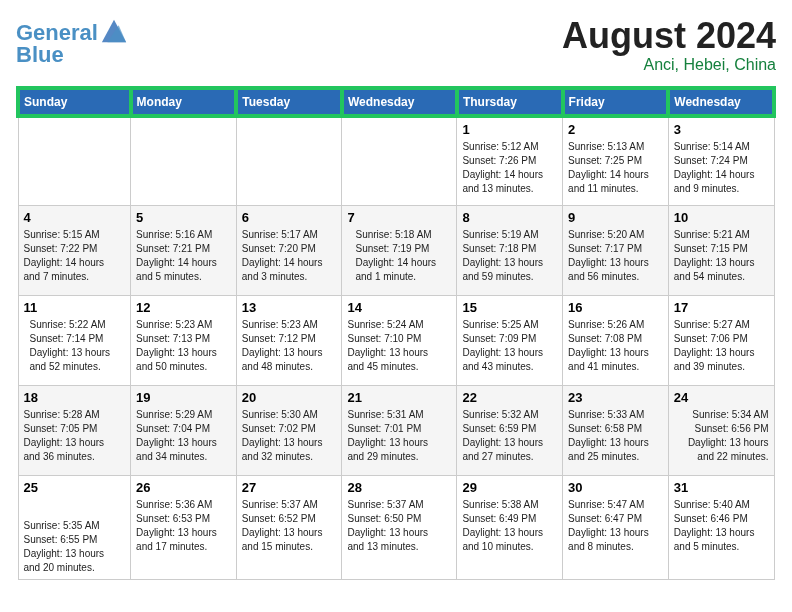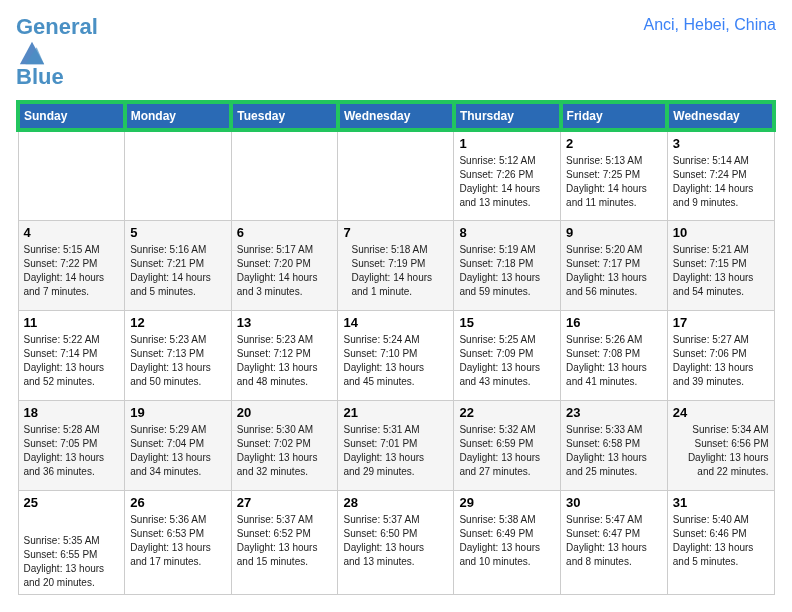--- a/index.html
+++ b/index.html
@@ -38,21 +38,21 @@
       text-align: right;
     }
     .month-year {
       font-size: 36px;
       font-weight: bold;
       color: #222;
       line-height: 1.1;
     }
     .location {
       font-size: 16px;
-      color: #3b82f6;
+      color: #15803d;
     }
     table {
       width: 100%;
       border-collapse: collapse;
       font-size: 10.5px;
     }
     thead th {
       background-color: #2a6ab5;
       color: #fff;
       padding: 5px 4px;
@@ -85,35 +85,36 @@
     .empty-cell {
       background: #fff !important;
     }
   </style>
 </head>
 <body>
 
 <div class="header">
   <div class="logo">
     <div>
-      <div style="display:flex;align-items:flex-start;flex-direction:column;">
+      <div style="display:flex;align-items:flex-end;">
         <div class="logo-text">
           <span>General</span>
         </div>
         <svg class="logo-icon" viewBox="0 0 30 30">
           <polygon points="2,28 15,4 28,28" fill="#2a6ab5" opacity="0.8"></polygon>
           <polygon points="8,28 20,10 28,28" fill="#4a90c4" opacity="0.7"></polygon>
         </svg>
       </div>
       <div class="logo-text">
         <span style="color:#4a90c4;">Blue</span>
       </div>
     </div>
   </div>
   <div class="title-block">
+    <div class="month-year">August 2024</div>
     <div class="location">Anci, Hebei, China</div>
   </div>
 </div>
 
 <table>
   <thead>
     <tr id="weekday-header">
         <th>Sunday</th>
         <th>Monday</th>
         <th>Tuesday</th>
@@ -198,21 +199,21 @@
           <div class="day-num">10</div>
           <div class="day-info" style="white-space: pre-line;">Sunrise: 5:21 AM
 Sunset: 7:15 PM
 Daylight: 13 hours
 and 54 minutes.</div>
         </td>
       </tr>
       <tr>
         <td>
           <div class="day-num">11</div>
-          <div class="day-info" style="white-space: pre-line;">Sunrise: 5:22 AM
+          <div class="day-info" style="white-space: pre-line; margin-left: 6px;">Sunrise: 5:22 AM
 Sunset: 7:14 PM
 Daylight: 13 hours
 and 52 minutes.</div>
         </td>
         <td>
           <div class="day-num">12</div>
           <div class="day-info" style="white-space: pre-line;">Sunrise: 5:23 AM
 Sunset: 7:13 PM
 Daylight: 13 hours
 and 50 minutes.</div>

